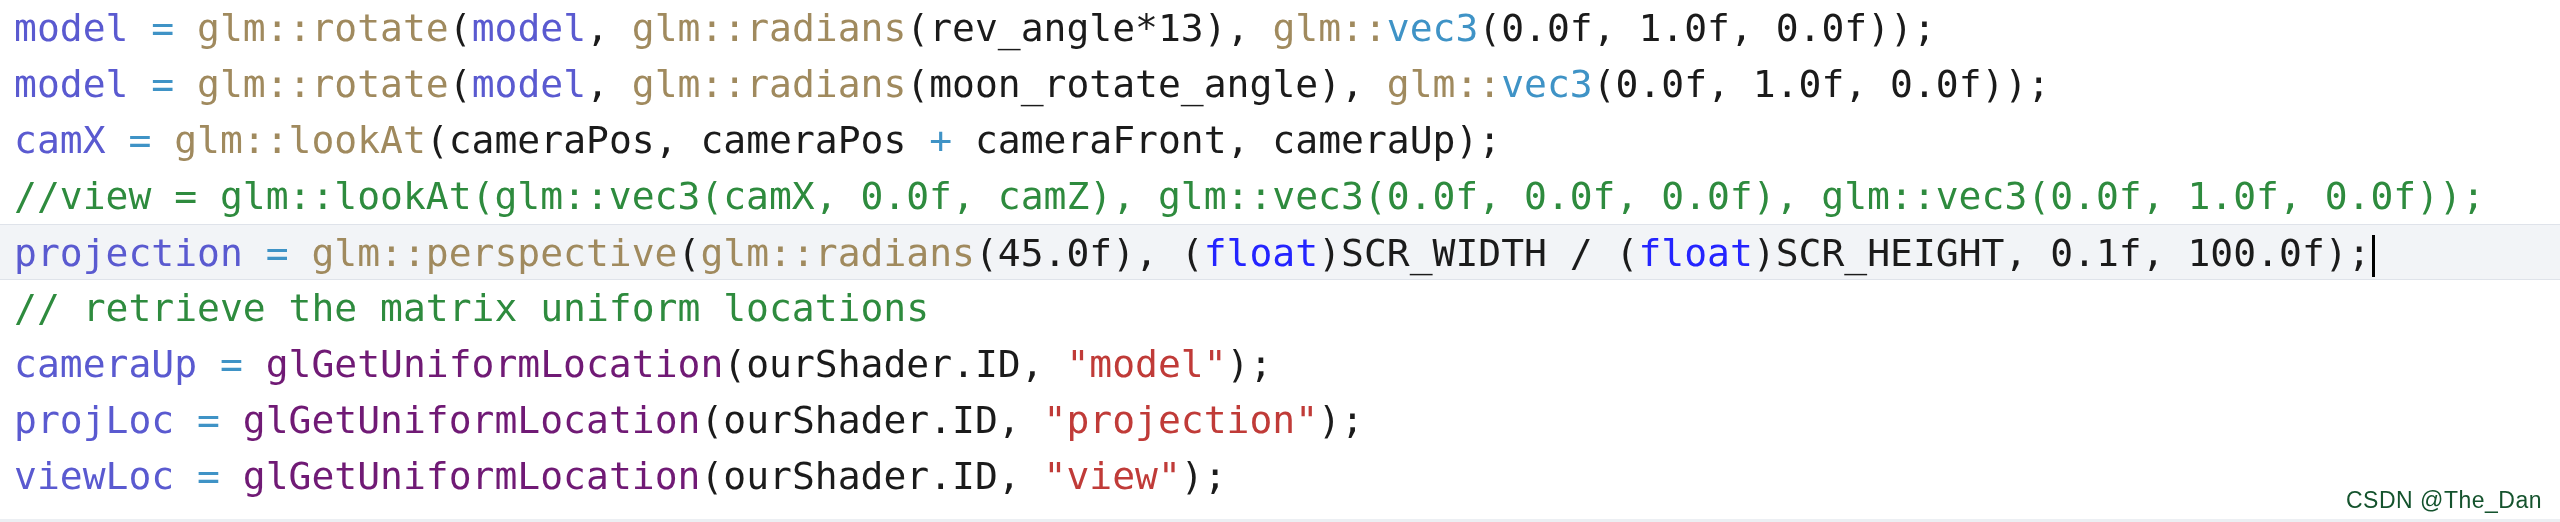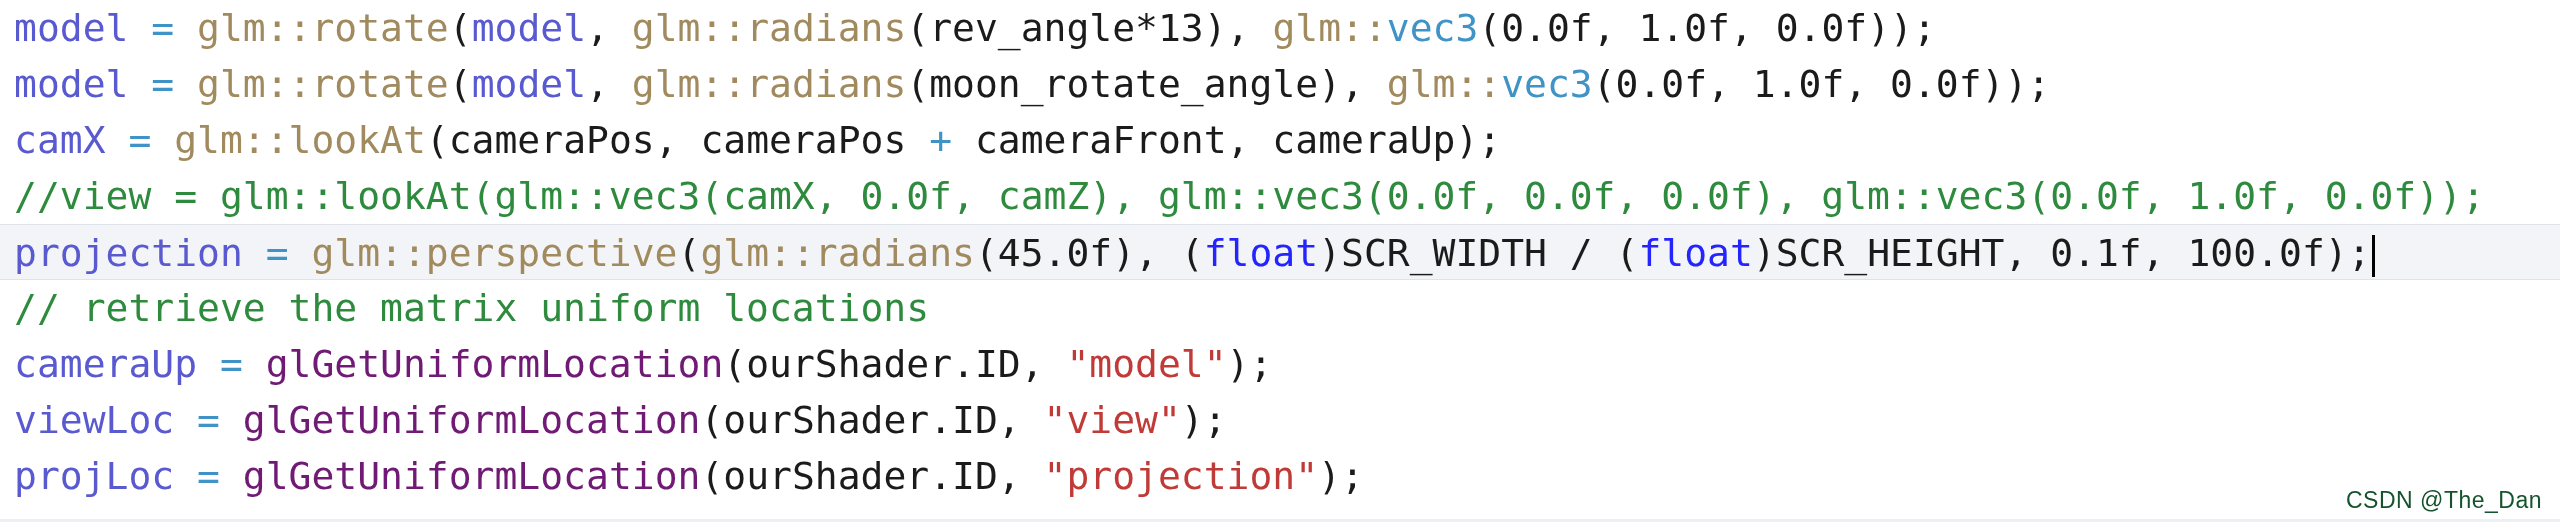--- a/index.html
+++ b/index.html
@@ -83,20 +83,20 @@
 <div id="screen">
 
   <div id="code-area">
       <div class="code-line"><span class="tok t-var">model</span><span class="tok t-plain"> </span><span class="tok t-op">=</span><span class="tok t-plain"> </span><span class="tok t-ns">glm::</span><span class="tok t-fn">rotate</span><span class="tok t-plain">(</span><span class="tok t-var">model</span><span class="tok t-plain">, </span><span class="tok t-ns">glm::</span><span class="tok t-fn">radians</span><span class="tok t-plain">(rev_angle*13), </span><span class="tok t-ns">glm::</span><span class="tok t-type">vec3</span><span class="tok t-plain">(0.0f, 1.0f, 0.0f));</span></div>
       <div class="code-line"><span class="tok t-var">model</span><span class="tok t-plain"> </span><span class="tok t-op">=</span><span class="tok t-plain"> </span><span class="tok t-ns">glm::</span><span class="tok t-fn">rotate</span><span class="tok t-plain">(</span><span class="tok t-var">model</span><span class="tok t-plain">, </span><span class="tok t-ns">glm::</span><span class="tok t-fn">radians</span><span class="tok t-plain">(moon_rotate_angle), </span><span class="tok t-ns">glm::</span><span class="tok t-type">vec3</span><span class="tok t-plain">(0.0f, 1.0f, 0.0f));</span></div>
       <div class="code-line"><span class="tok t-var">camX</span><span class="tok t-plain"> </span><span class="tok t-op">=</span><span class="tok t-plain"> </span><span class="tok t-ns">glm::</span><span class="tok t-fn">lookAt</span><span class="tok t-plain">(cameraPos, cameraPos </span><span class="tok t-op">+</span><span class="tok t-plain"> cameraFront, cameraUp);</span></div>
       <div class="code-line"><span class="tok t-comment">//view = glm::lookAt(glm::vec3(camX, 0.0f, camZ), glm::vec3(0.0f, 0.0f, 0.0f), glm::vec3(0.0f, 1.0f, 0.0f));</span></div>
       <div class="code-line highlight" style="position: relative;"><span class="tok t-var">projection</span><span class="tok t-plain"> </span><span class="tok t-op">=</span><span class="tok t-plain"> </span><span class="tok t-ns">glm::</span><span class="tok t-fn">perspective</span><span class="tok t-plain">(</span><span class="tok t-ns">glm::</span><span class="tok t-fn">radians</span><span class="tok t-plain">(45.0f), (</span><span class="tok t-kw">float</span><span class="tok t-plain">)SCR_WIDTH / (</span><span class="tok t-kw">float</span><span class="tok t-plain">)SCR_HEIGHT, 0.1f, 100.0f);</span><span id="caret" style="position: static; display: inline-block; vertical-align: middle; margin-left: 1px;"></span></div>
       <div class="code-line"><span class="tok t-comment">// retrieve the matrix uniform locations</span></div>
       <div class="code-line"><span class="tok t-var">cameraUp</span><span class="tok t-plain"> </span><span class="tok t-op">=</span><span class="tok t-plain"> </span><span class="tok t-fnmagenta">glGetUniformLocation</span><span class="tok t-plain">(ourShader.ID, </span><span class="tok t-str">"model"</span><span class="tok t-plain">);</span></div>
+      <div class="code-line"><span class="tok t-var">projLoc</span><span class="tok t-plain"> </span><span class="tok t-op">=</span><span class="tok t-plain"> </span><span class="tok t-fnmagenta">glGetUniformLocation</span><span class="tok t-plain">(ourShader.ID, </span><span class="tok t-str">"projection"</span><span class="tok t-plain">);</span></div>
       <div class="code-line"><span class="tok t-var">viewLoc</span><span class="tok t-plain"> </span><span class="tok t-op">=</span><span class="tok t-plain"> </span><span class="tok t-fnmagenta">glGetUniformLocation</span><span class="tok t-plain">(ourShader.ID, </span><span class="tok t-str">"view"</span><span class="tok t-plain">);</span></div>
-      <div class="code-line"><span class="tok t-var">projLoc</span><span class="tok t-plain"> </span><span class="tok t-op">=</span><span class="tok t-plain"> </span><span class="tok t-fnmagenta">glGetUniformLocation</span><span class="tok t-plain">(ourShader.ID, </span><span class="tok t-str">"projection"</span><span class="tok t-plain">);</span></div>
     </div>
 
   <div id="bottom-rule"></div>
 
   <div id="watermark">CSDN @The_Dan</div>
 </div>
 
 </body></html>

